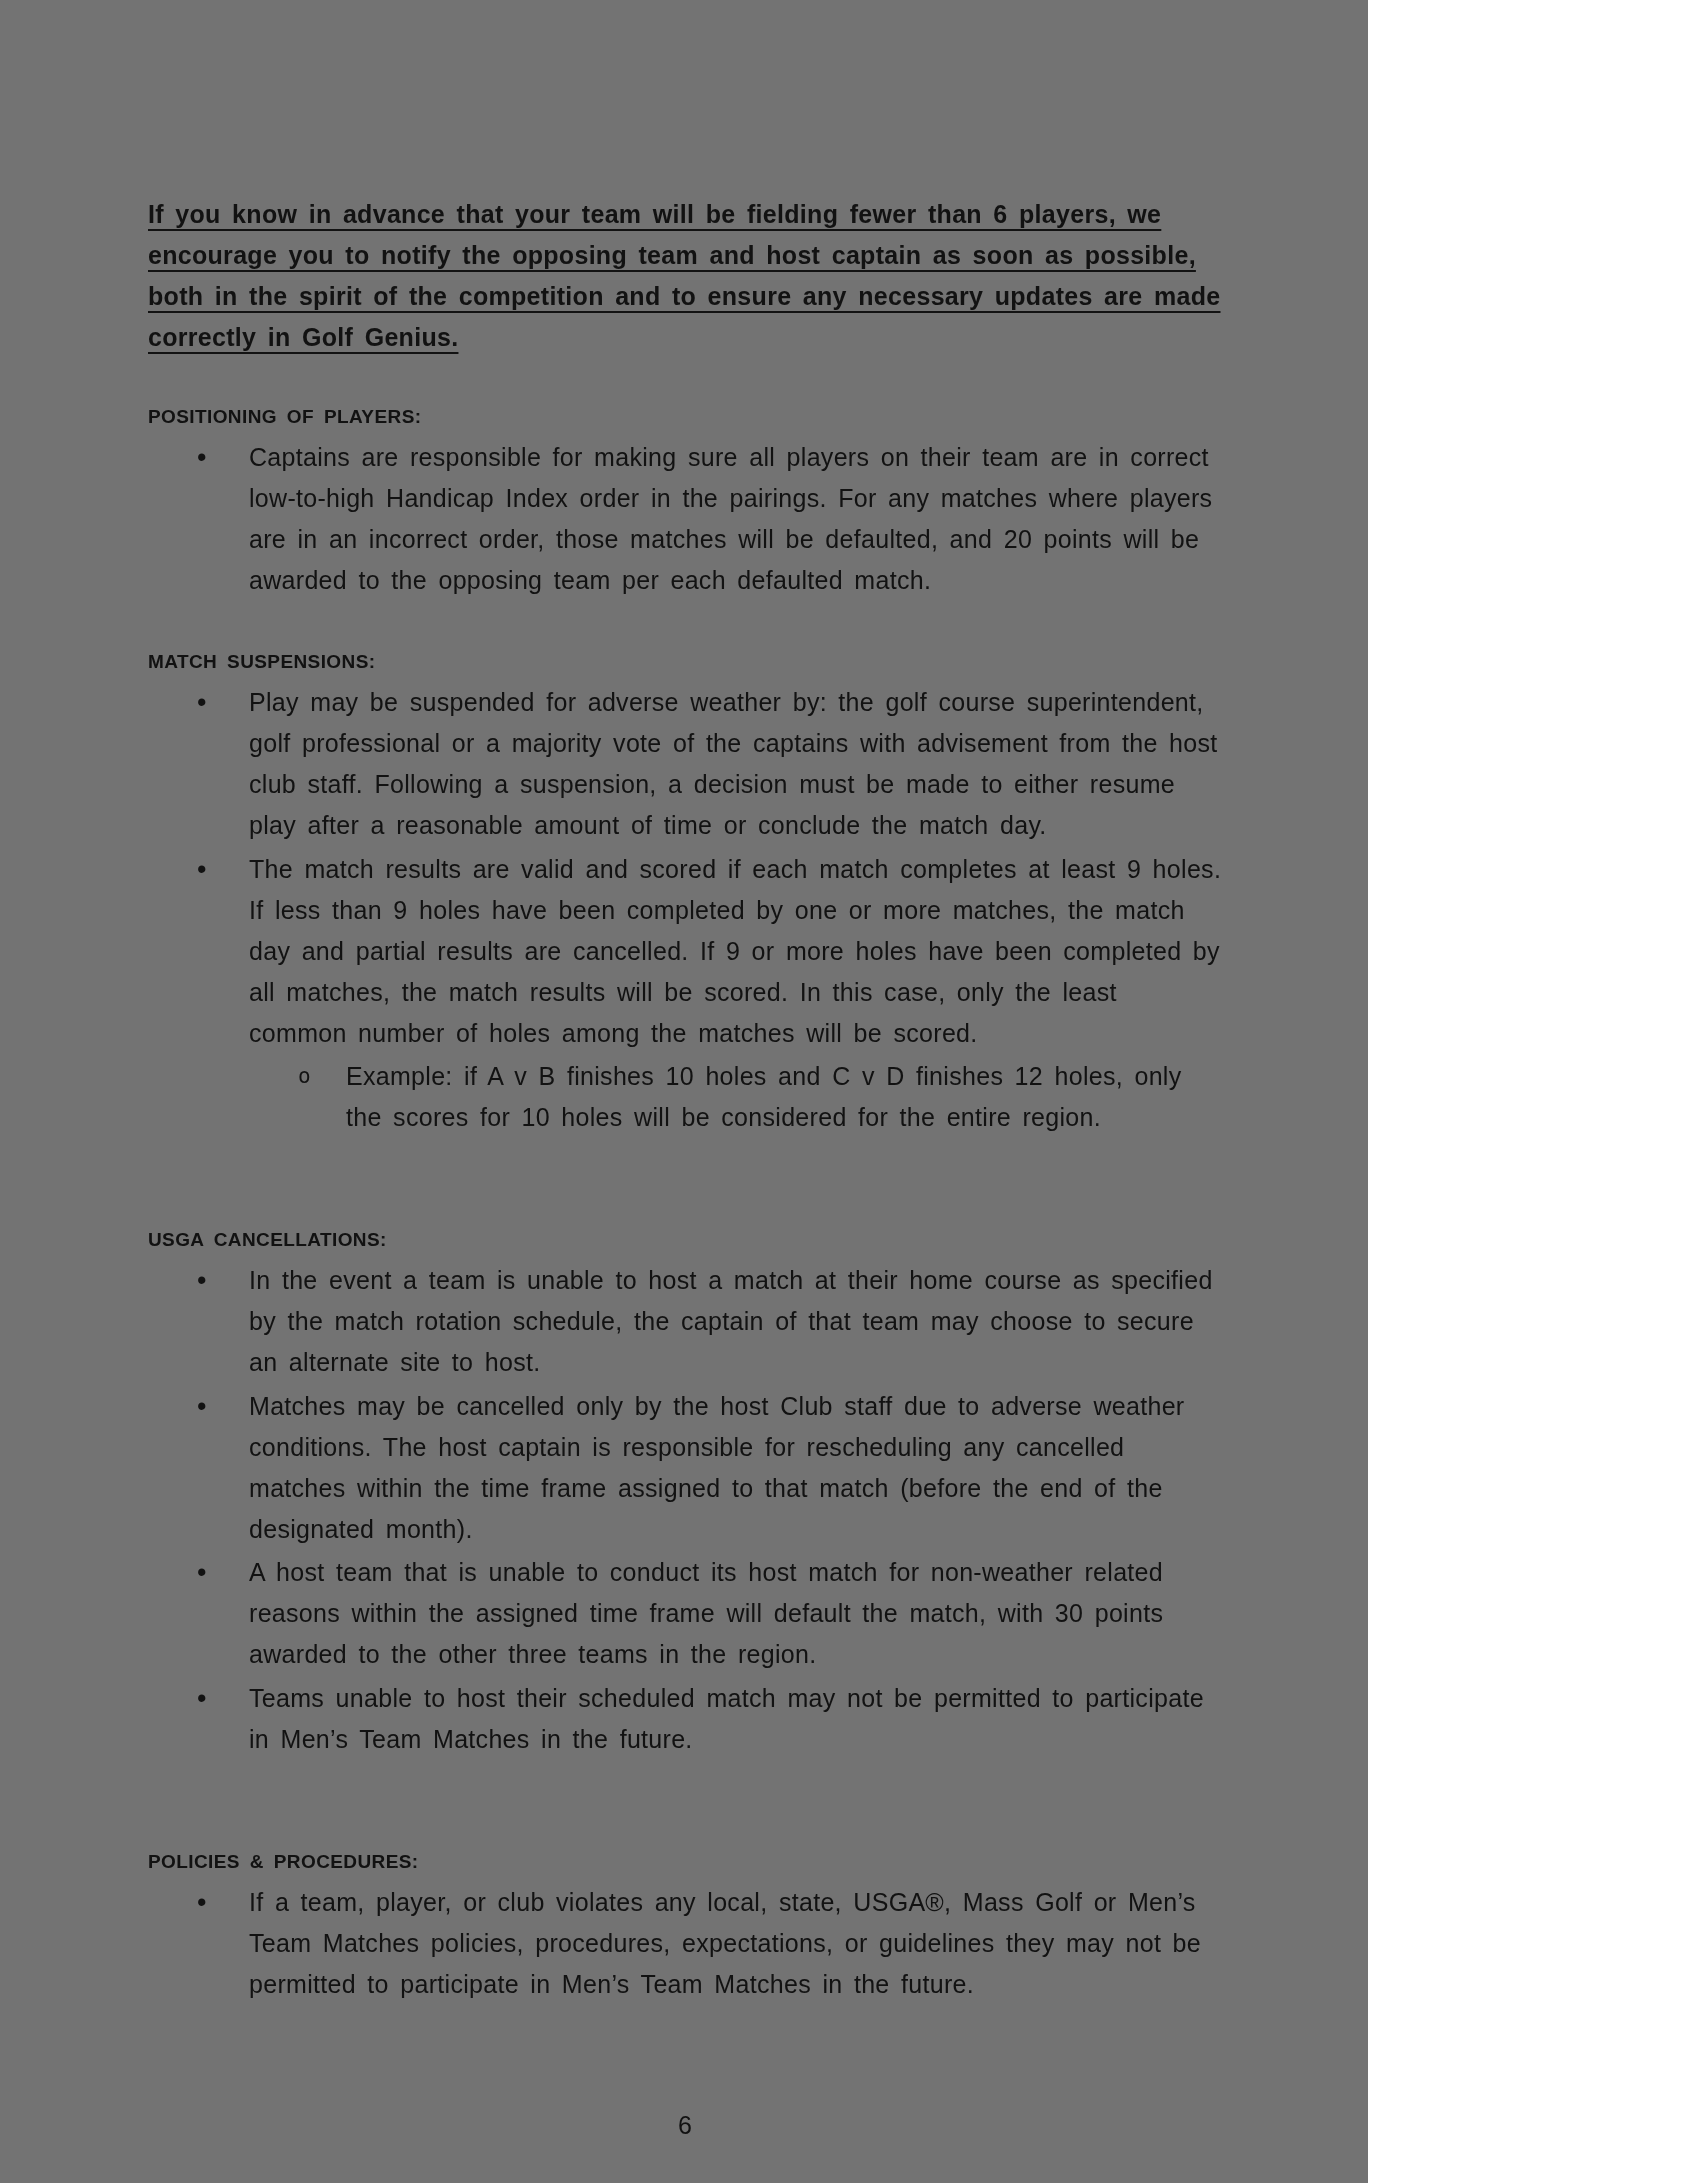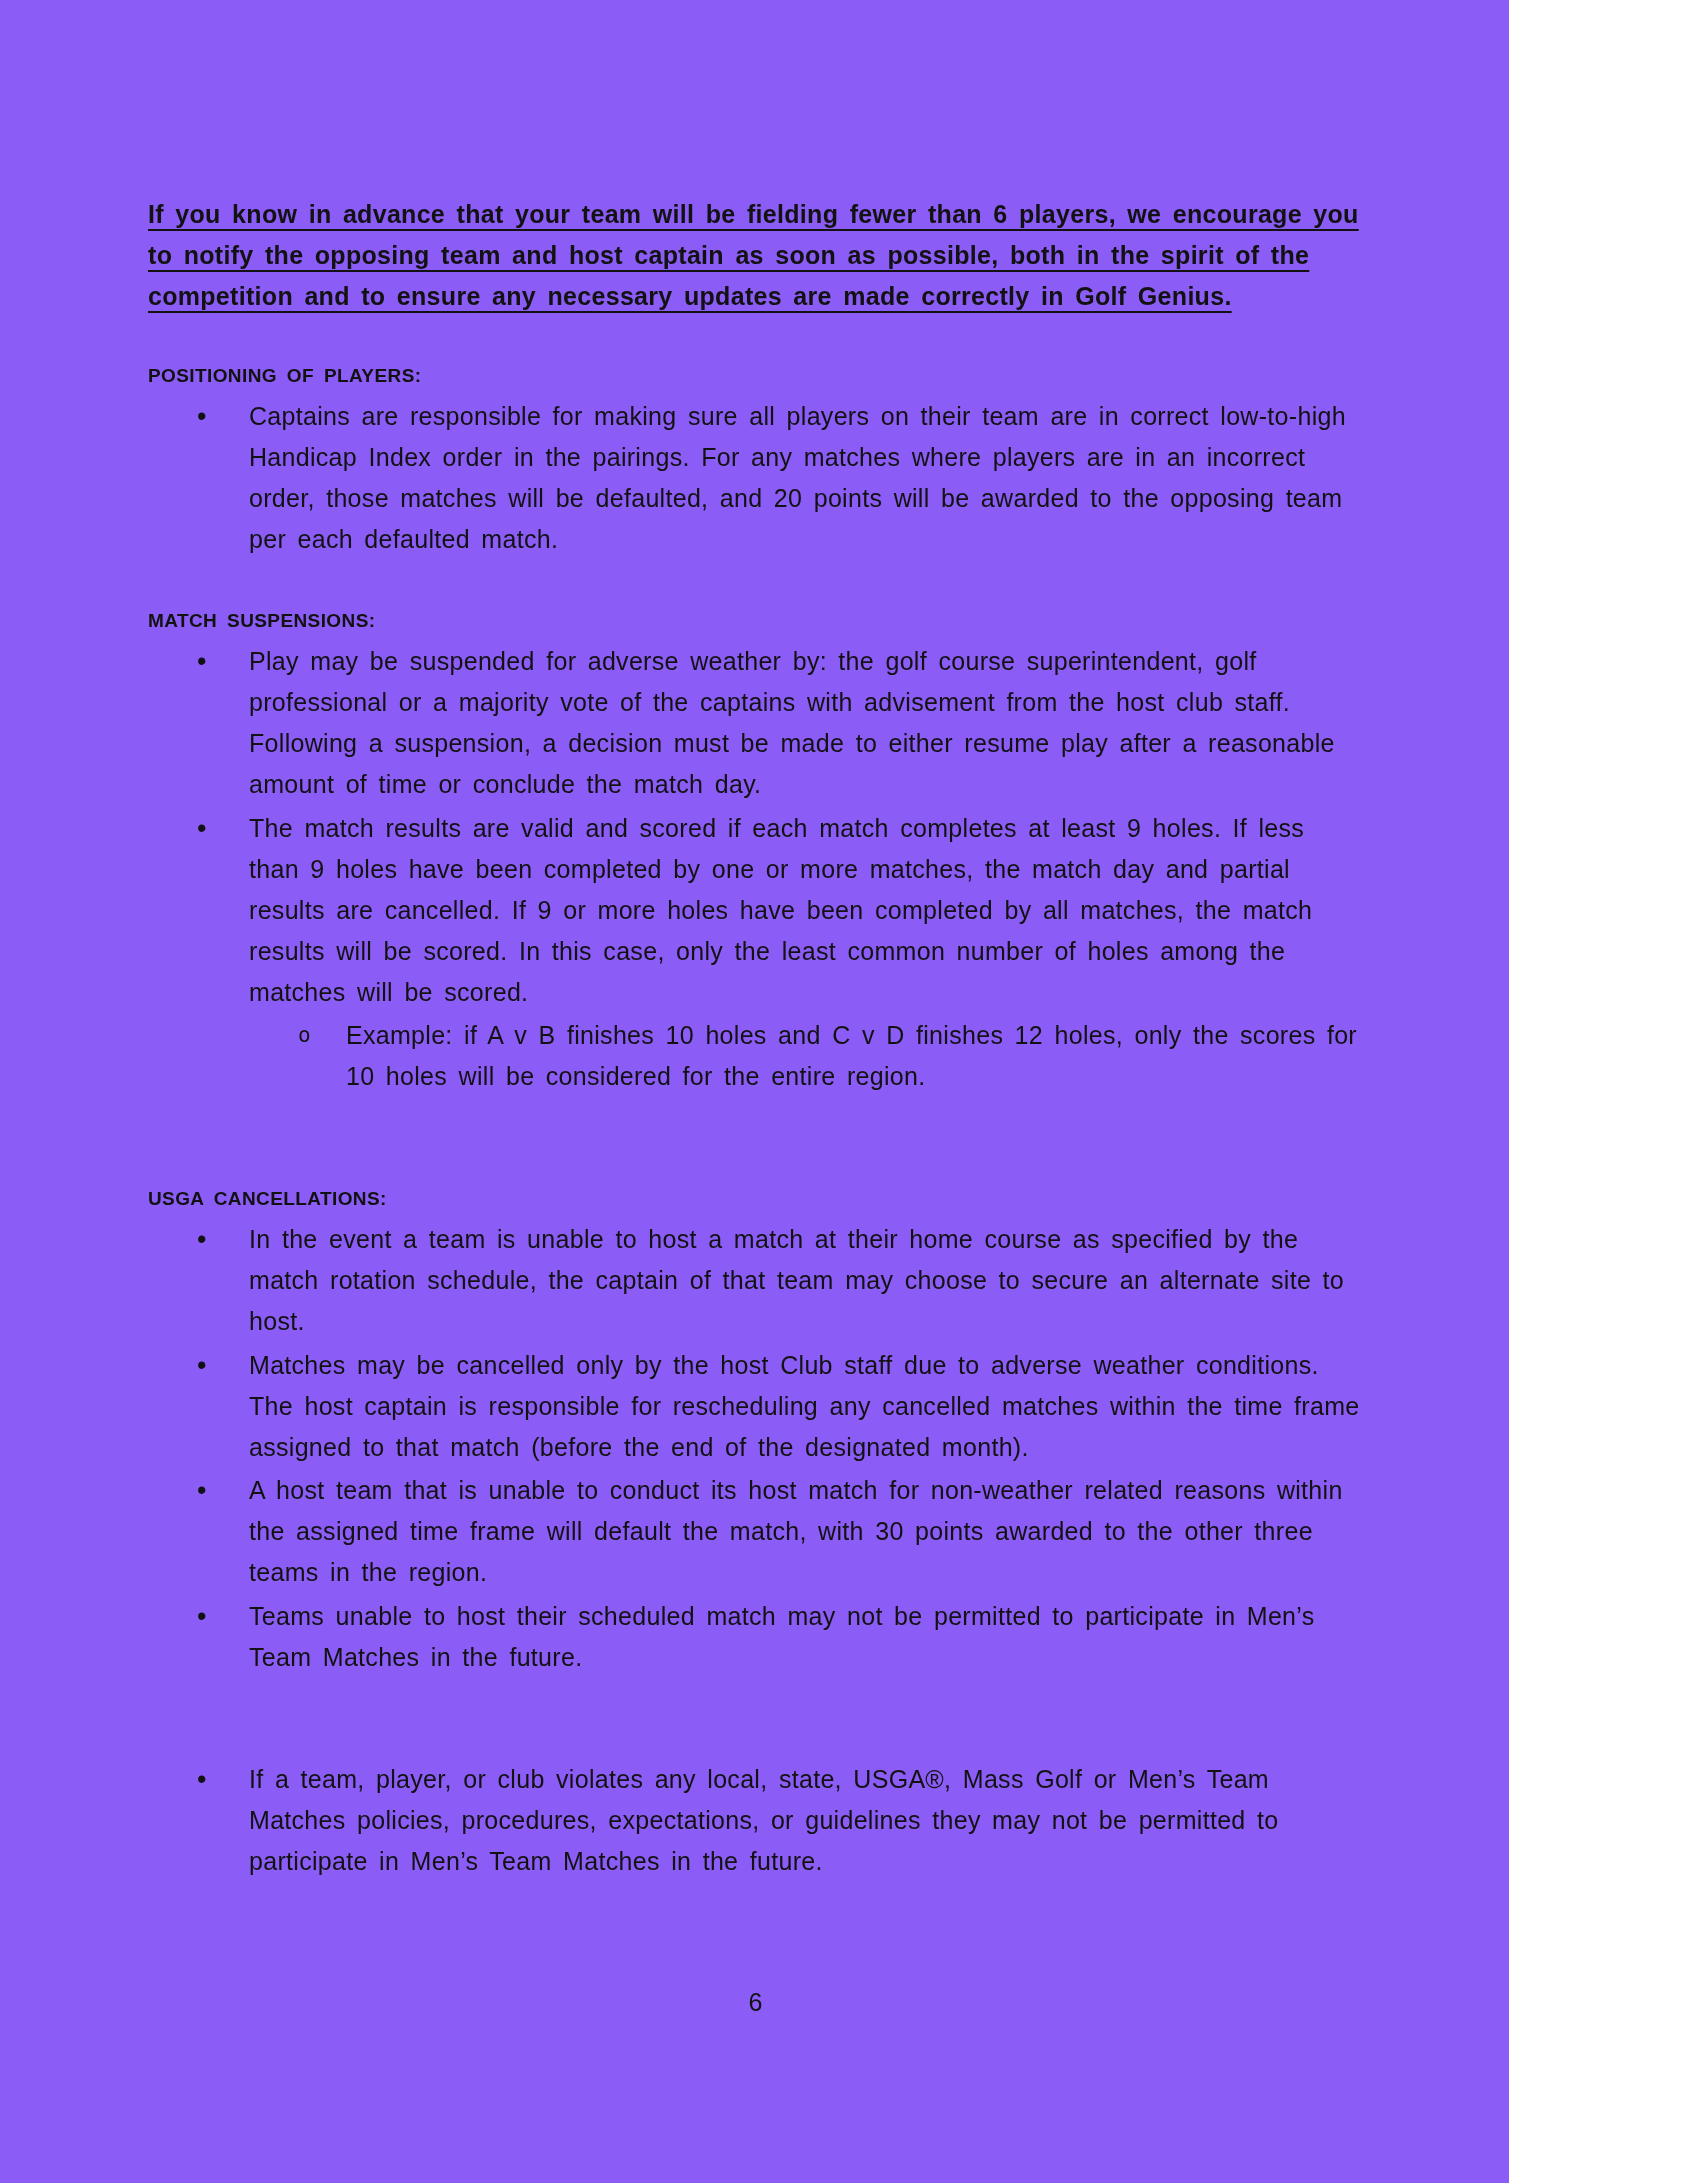--- a/index.html
+++ b/index.html
@@ -2,24 +2,24 @@
 <html style="font-size:13.5px"><head>
 <meta charset="utf-8">
 <style>
   html, body {
     margin: 0;
     padding: 0;
     background: #ffffff;
   }
   .page {
     position: relative;
-    width: 1509px;
+    width: 1368px;
     height: 2183px;
     box-sizing: border-box;
-    background: #8b5cf6;
+    background: #737373;
     padding: 194px 146px 0 148px;
     font-family: "Liberation Sans", sans-serif;
     font-size: 25px;
     line-height: 41px;
     color: #121212;
     letter-spacing: 0.3px;
     word-spacing: 4.2px;
   }
   .intro {
     margin: 0 0 38px 0;
@@ -114,20 +114,21 @@
         <div class="btext">A host team that is unable to conduct its host match for non-weather related reasons within the assigned time frame will default the match, with 30 points awarded to the other three teams in the region.</div>
       </div>
       <div class="bullet">
         <span class="marker">•</span>
         <div class="btext">Teams unable to host their scheduled match may not be permitted to participate in Men’s Team Matches in the future.</div>
       </div>
     </div>
   </section>
 
   <section class="sec">
+    <h2 class="heading">POLICIES &amp; PROCEDURES:</h2>
     <div class="bullets">
       <div class="bullet">
         <span class="marker">•</span>
         <div class="btext">If a team, player, or club violates any local, state, USGA®, Mass Golf or Men’s Team Matches policies, procedures, expectations, or guidelines they may not be permitted to participate in Men’s Team Matches in the future.</div>
       </div>
     </div>
   </section>
 
   <div class="page-number">6</div>
 

